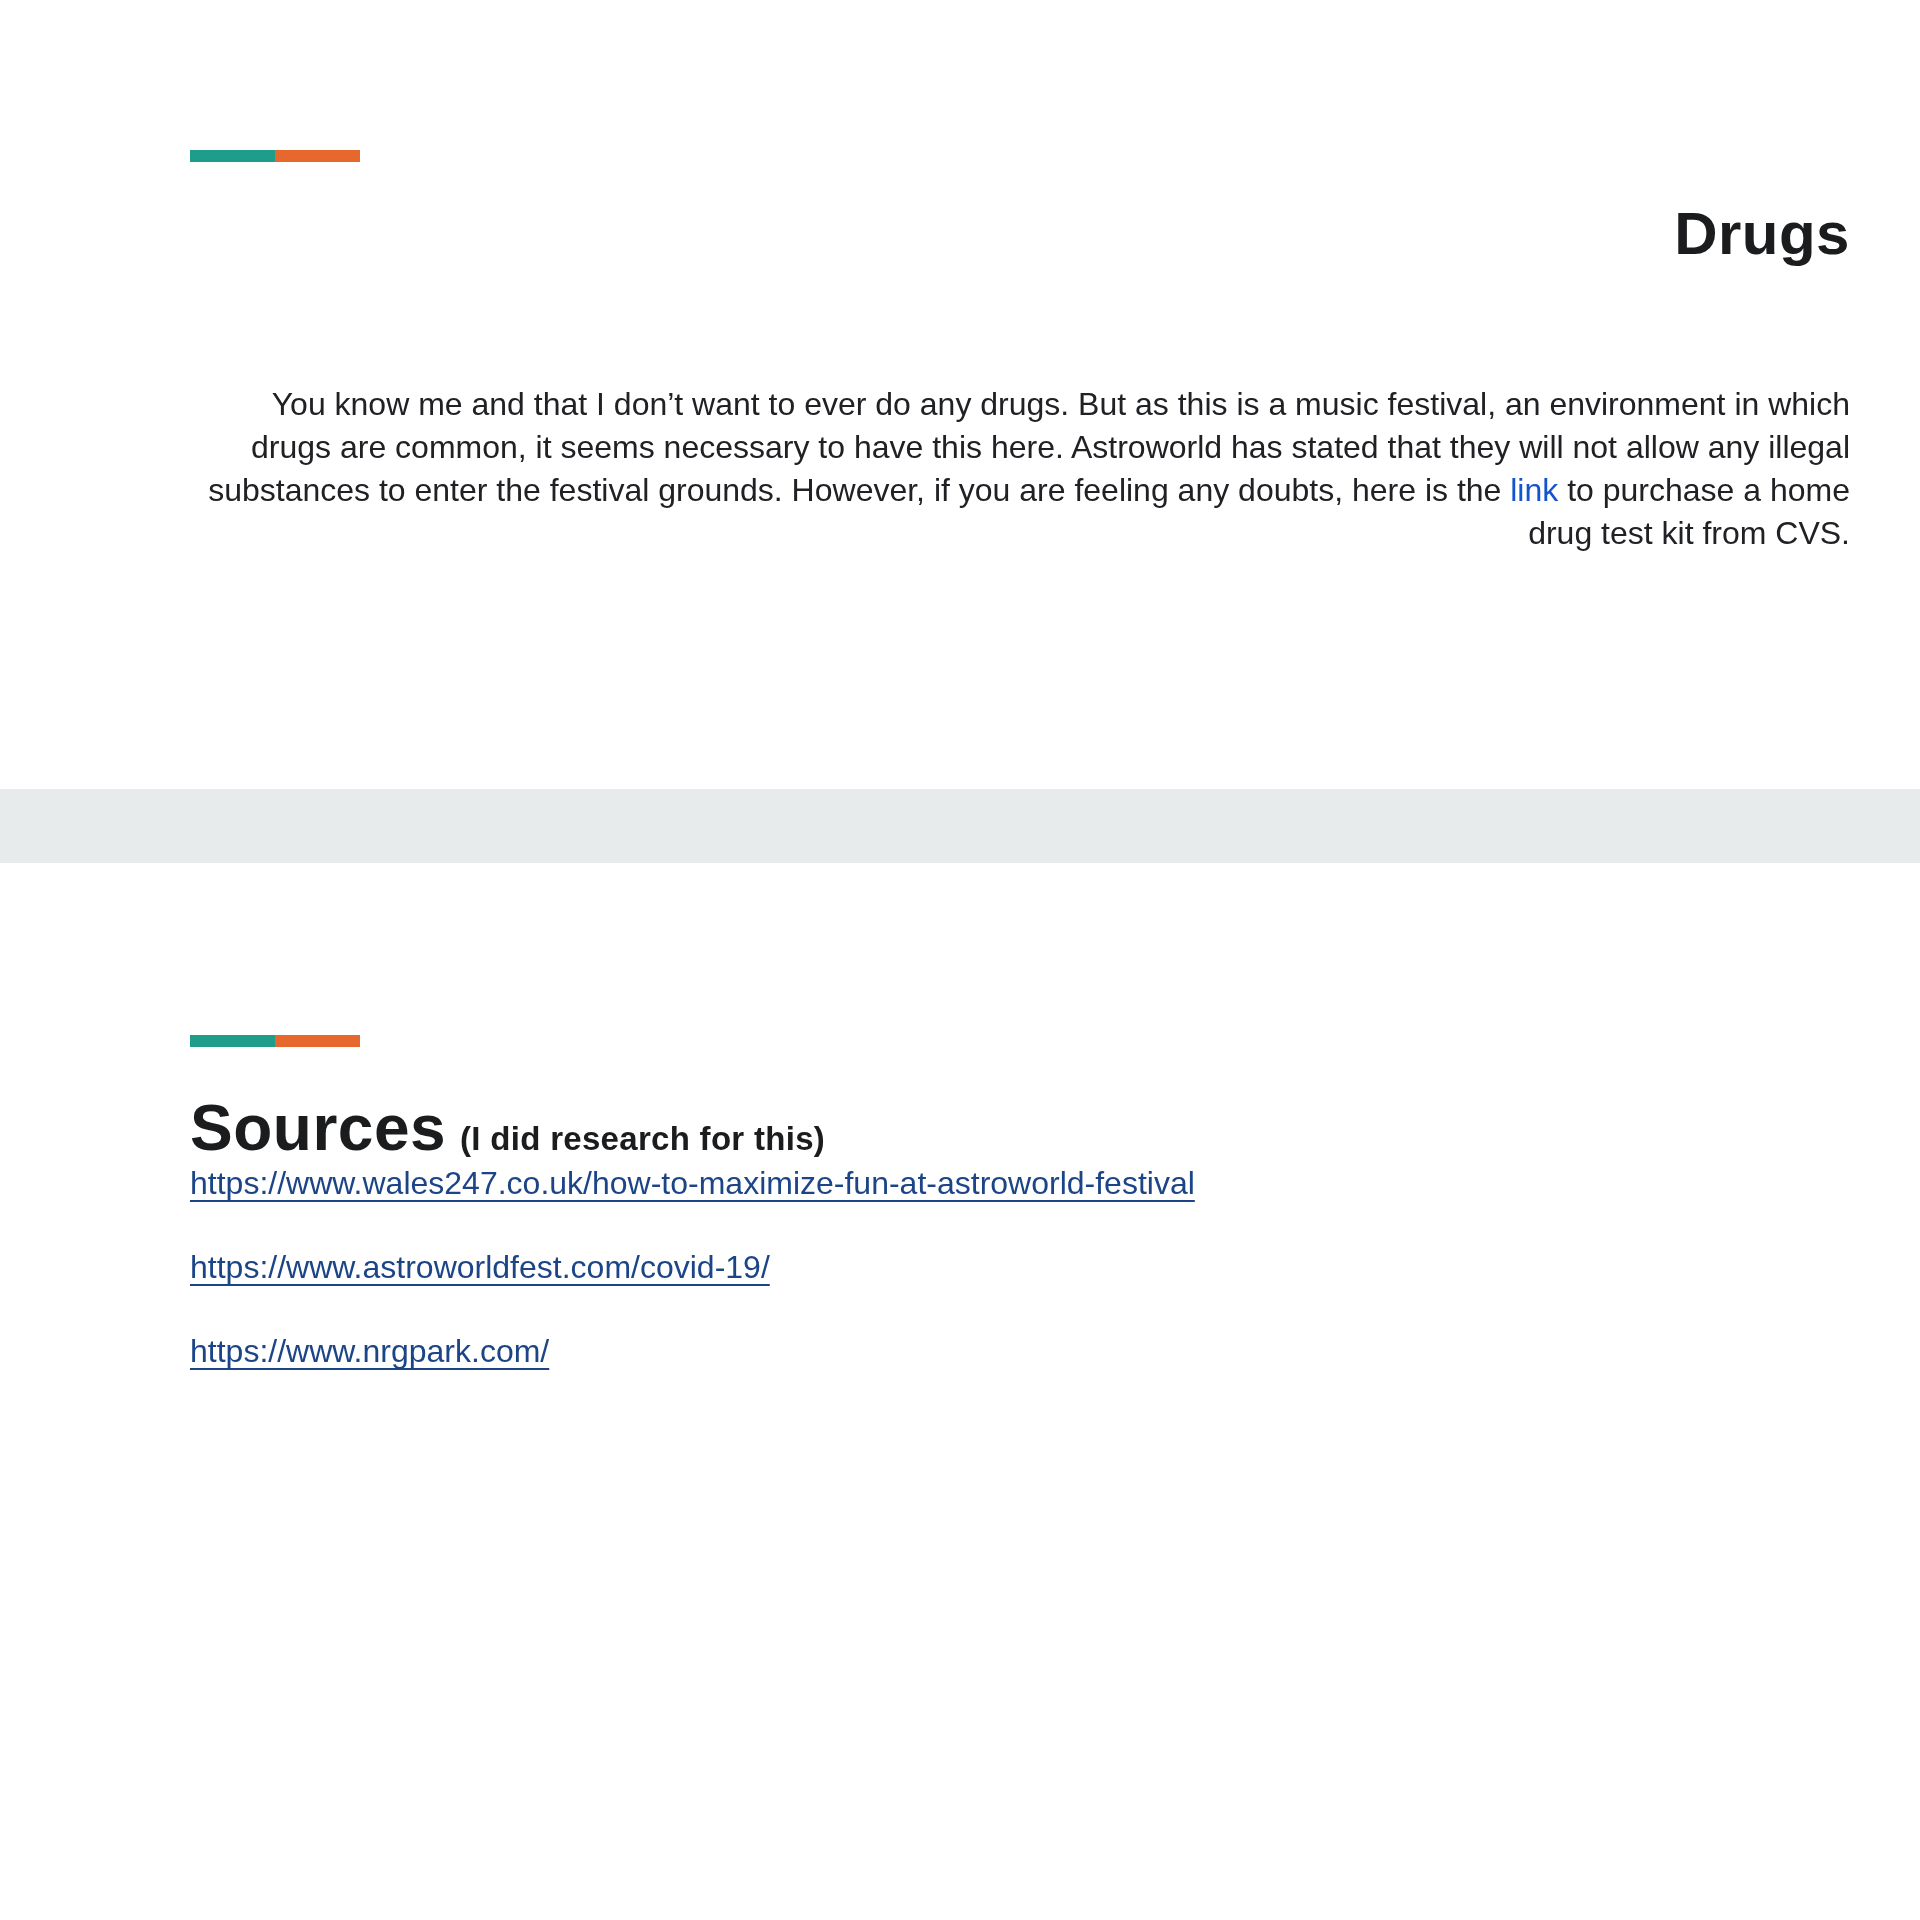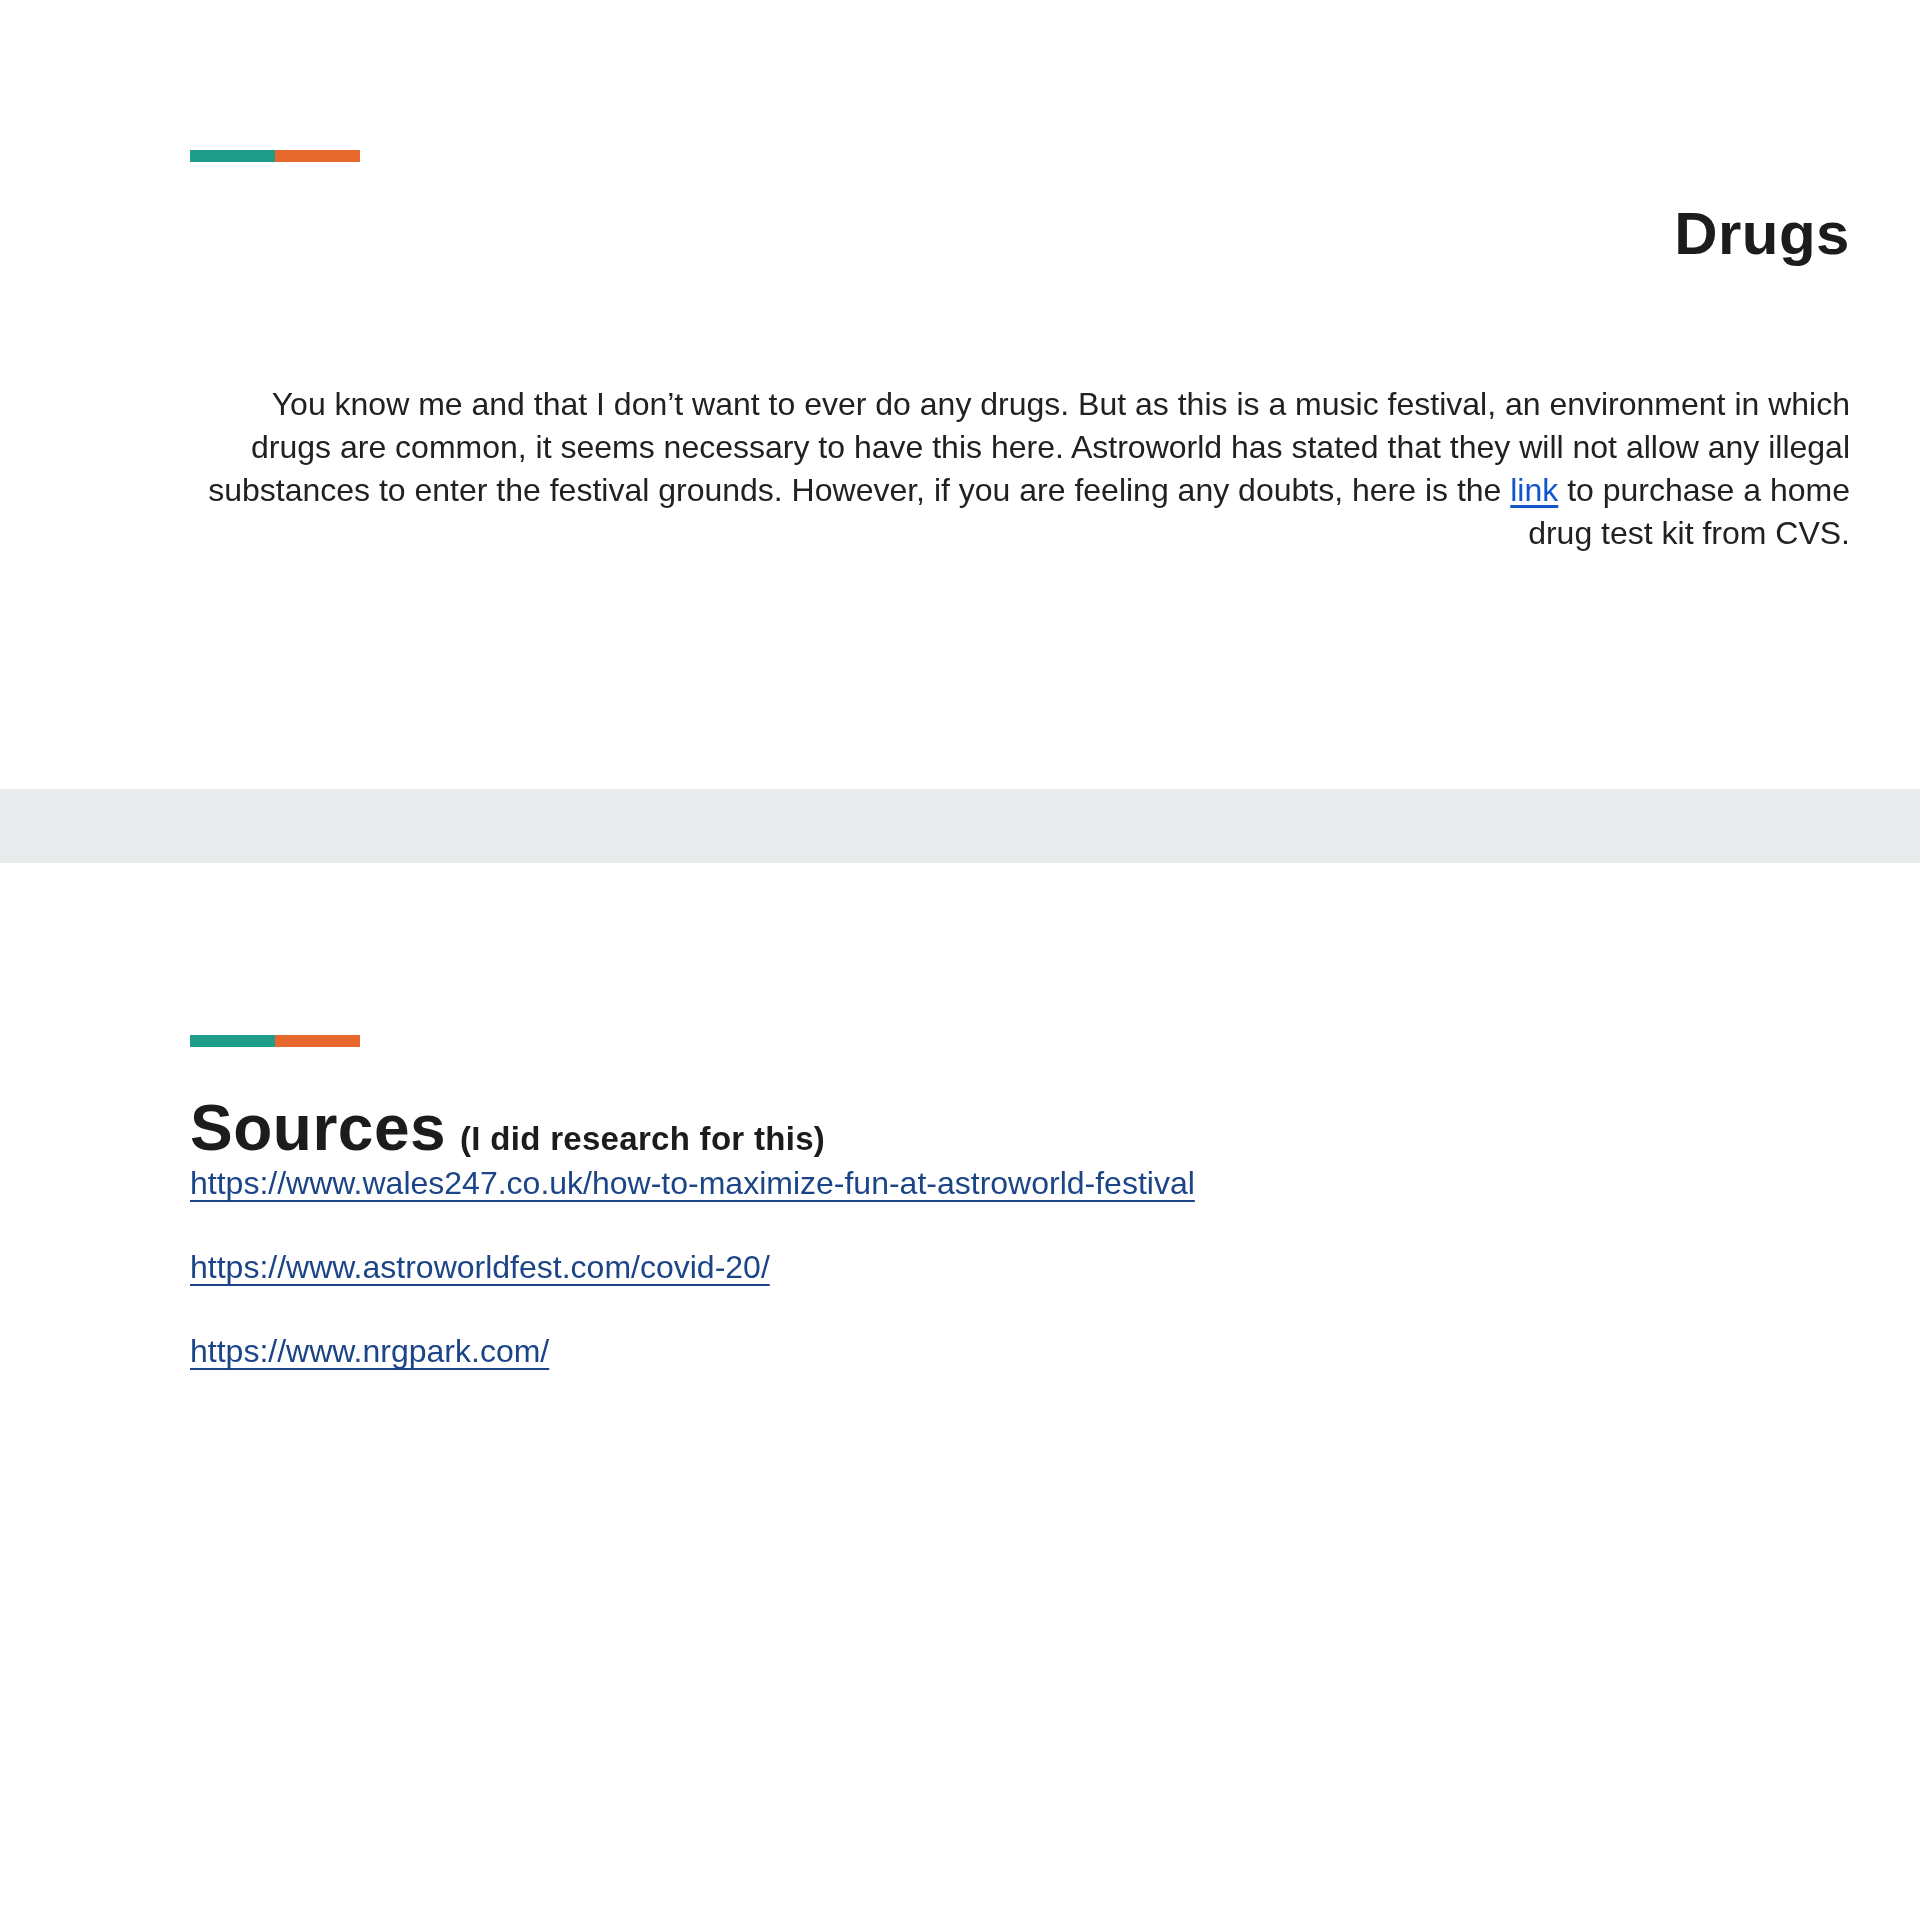--- a/index.html
+++ b/index.html
@@ -62,21 +62,20 @@
 
   .body-paragraph {
     margin: 118px 0 0 0;
     font-size: 32px;
     line-height: 43px;
     max-width: 1660px;
     color: var(--text);
   }
   .inline-link {
     color: var(--inline-link);
-    text-decoration: underline;
     text-underline-offset: 4px;
     cursor: pointer;
   }
 
   .page-divider {
     position: absolute;
     left: 0;
     top: 789px;
     width: 100%;
     height: 74px;
@@ -113,16 +112,16 @@
 <div class="page-divider"></div>
 
 <div class="section section-sources">
   <div class="accent-bar">
     <div class="half teal"></div>
     <div class="half orange"></div>
   </div>
   <h1 class="page-title"><span>Sources</span><span class="heading-note">(I did research for this)</span></h1>
   <div class="source-links">
     <a class="source-link">https://www.wales247.co.uk/how-to-maximize-fun-at-astroworld-festival</a>
-    <a class="source-link">https://www.astroworldfest.com/covid-20/</a>
+    <a class="source-link">https://www.astroworldfest.com/covid-19/</a>
     <a class="source-link">https://www.nrgpark.com/</a>
   </div>
 </div>
 
 </body></html>

